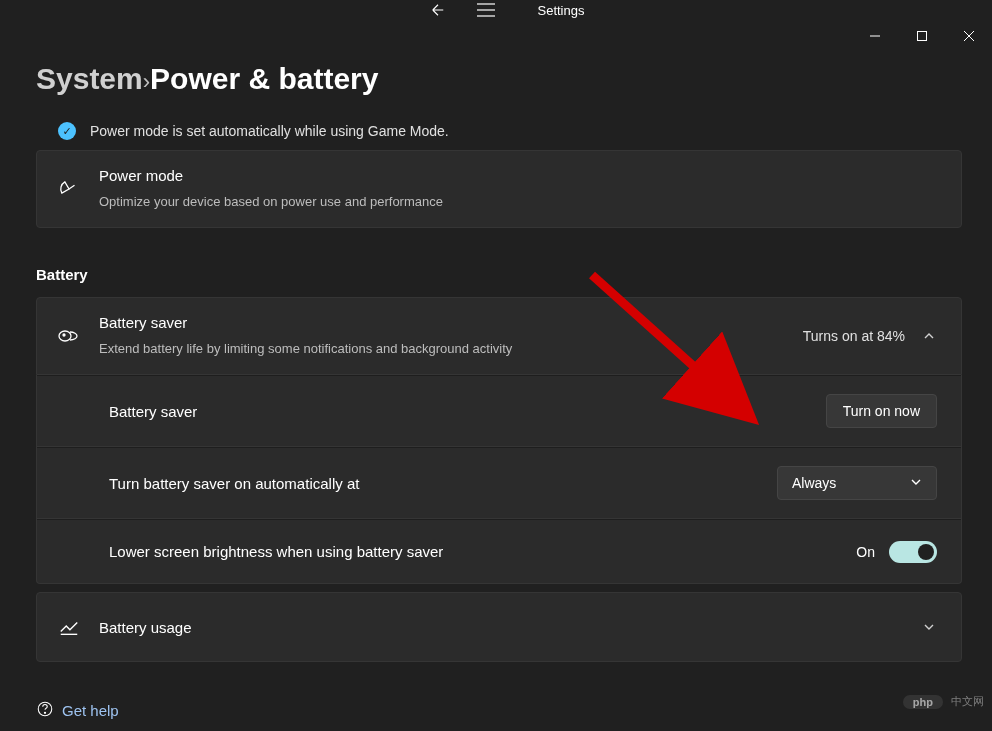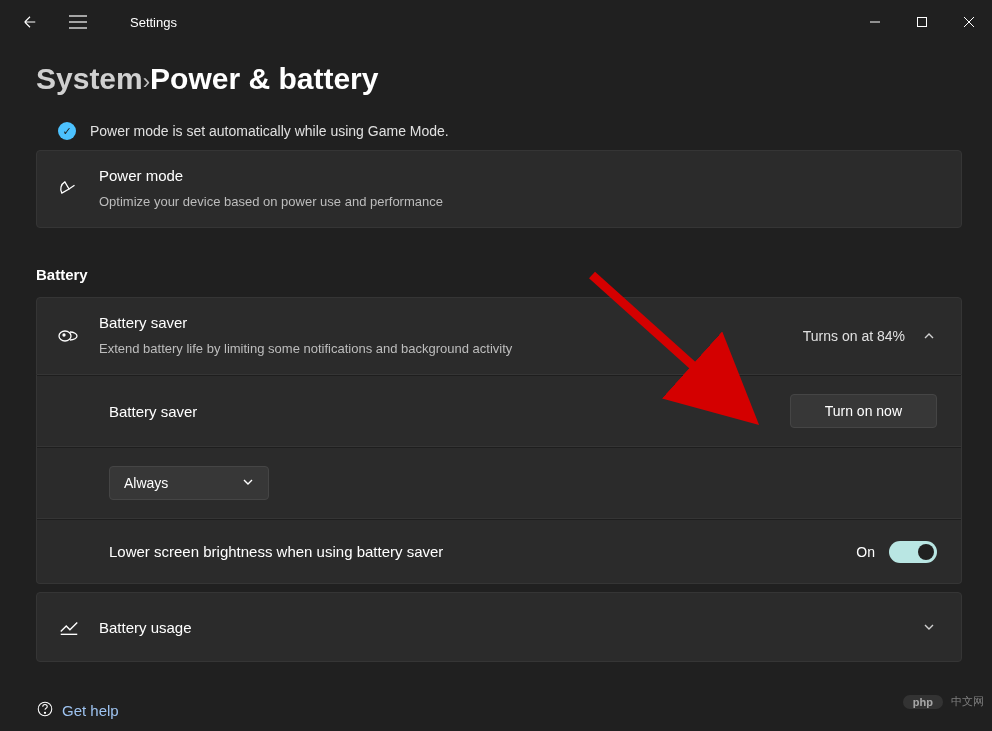--- a/index.html
+++ b/index.html
@@ -16,20 +16,21 @@
       color: #ffffff;
       overflow: hidden;
       position: relative;
     }
 
     .titlebar {
       height: 44px;
       display: flex;
       align-items: center;
       padding: 0 0 0 20px;
+      flex-direction: column;
     }
 
     .titlebar-left {
       display: flex;
       align-items: center;
       gap: 28px;
     }
 
     .back-btn {
       width: 20px;
@@ -196,21 +197,21 @@
       color: #d0d0d0;
       display: flex;
       align-items: center;
       justify-content: center;
     }
 
     .btn-primary {
       background: #373737;
       border: 1px solid #454545;
       border-radius: 4px;
-      padding: 8px 34px;
+      padding: 8px 16px;
       font-size: 14px;
       color: #ffffff;
       cursor: pointer;
     }
 
     .dropdown {
       background: #373737;
       border: 1px solid #454545;
       border-radius: 4px;
       padding: 8px 14px;
@@ -408,20 +409,23 @@
       <div class="card-row-sub">
         <div class="row-text">
           <span class="row-title">Battery saver</span>
         </div>
         <button class="btn-primary">Turn on now</button>
       </div>
     </div>
 
     <div class="card sub-card">
       <div class="card-row-sub">
+        <div class="row-text">
+          <span class="row-title">Turn battery saver on automatically at</span>
+        </div>
         <div class="dropdown">
           <span>Always</span>
           <span>
             <svg width="12" height="12" viewBox="0 0 12 12" fill="none" stroke="currentColor" stroke-width="1.4">
                 <path d="M2 4 L6 8 L10 4"></path>
               </svg>
           </span>
         </div>
       </div>
     </div>

